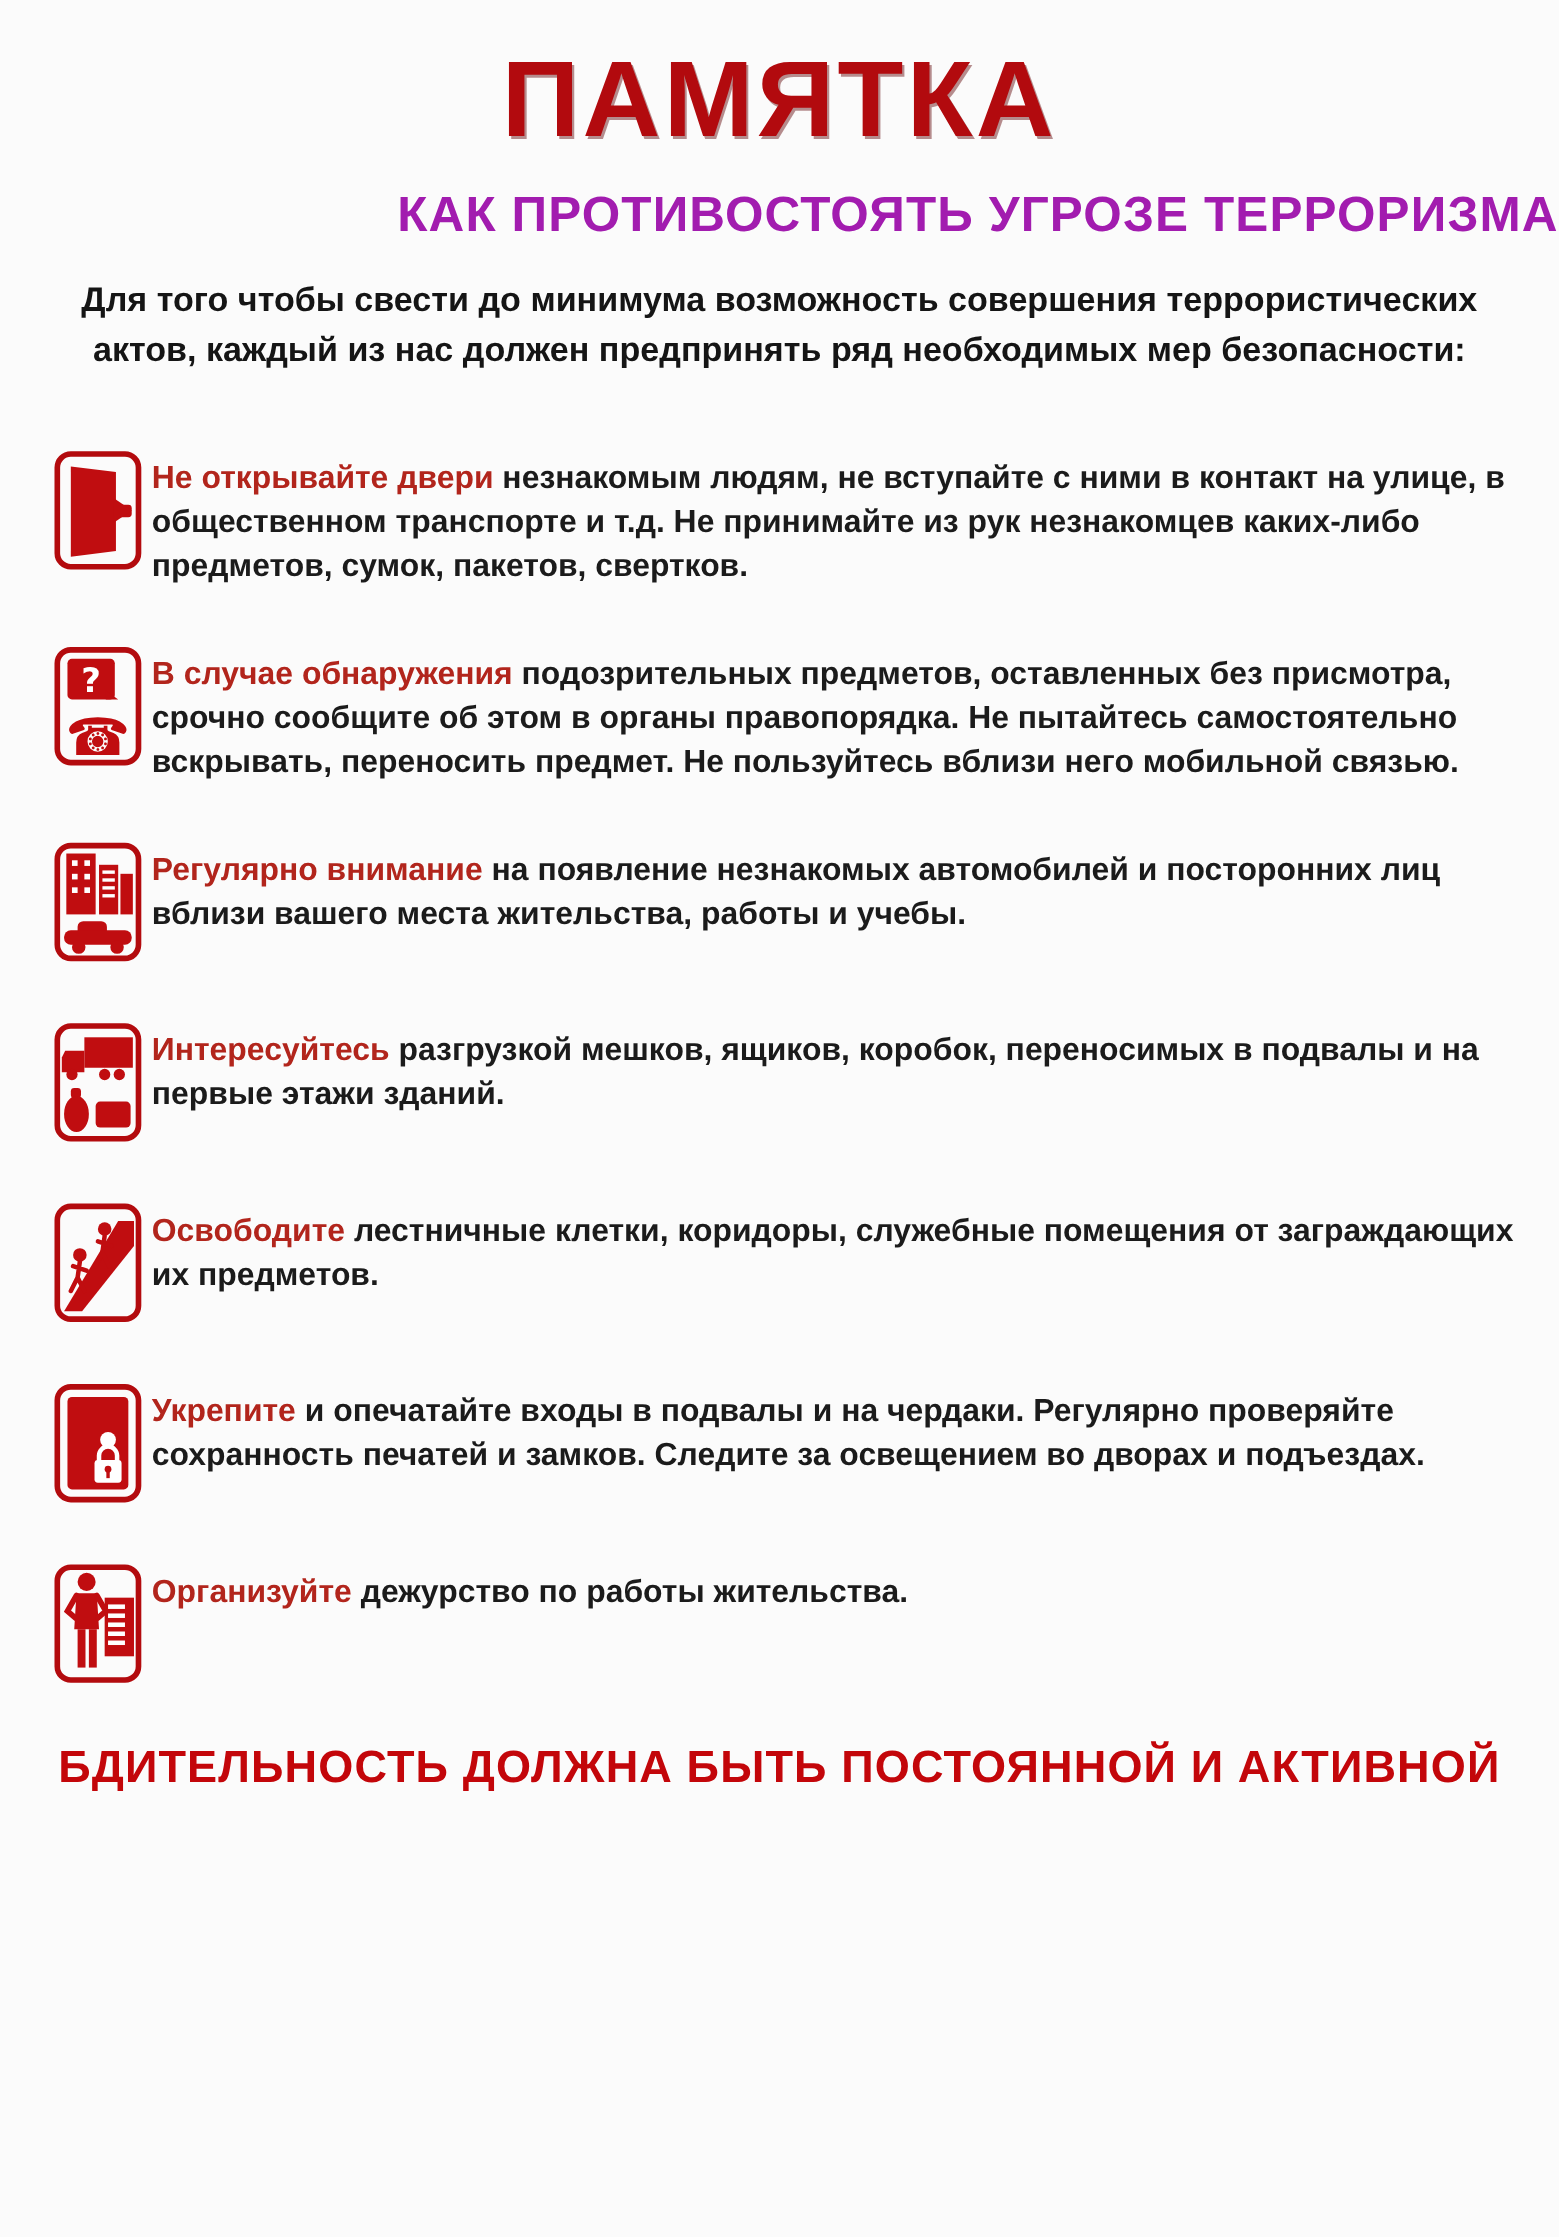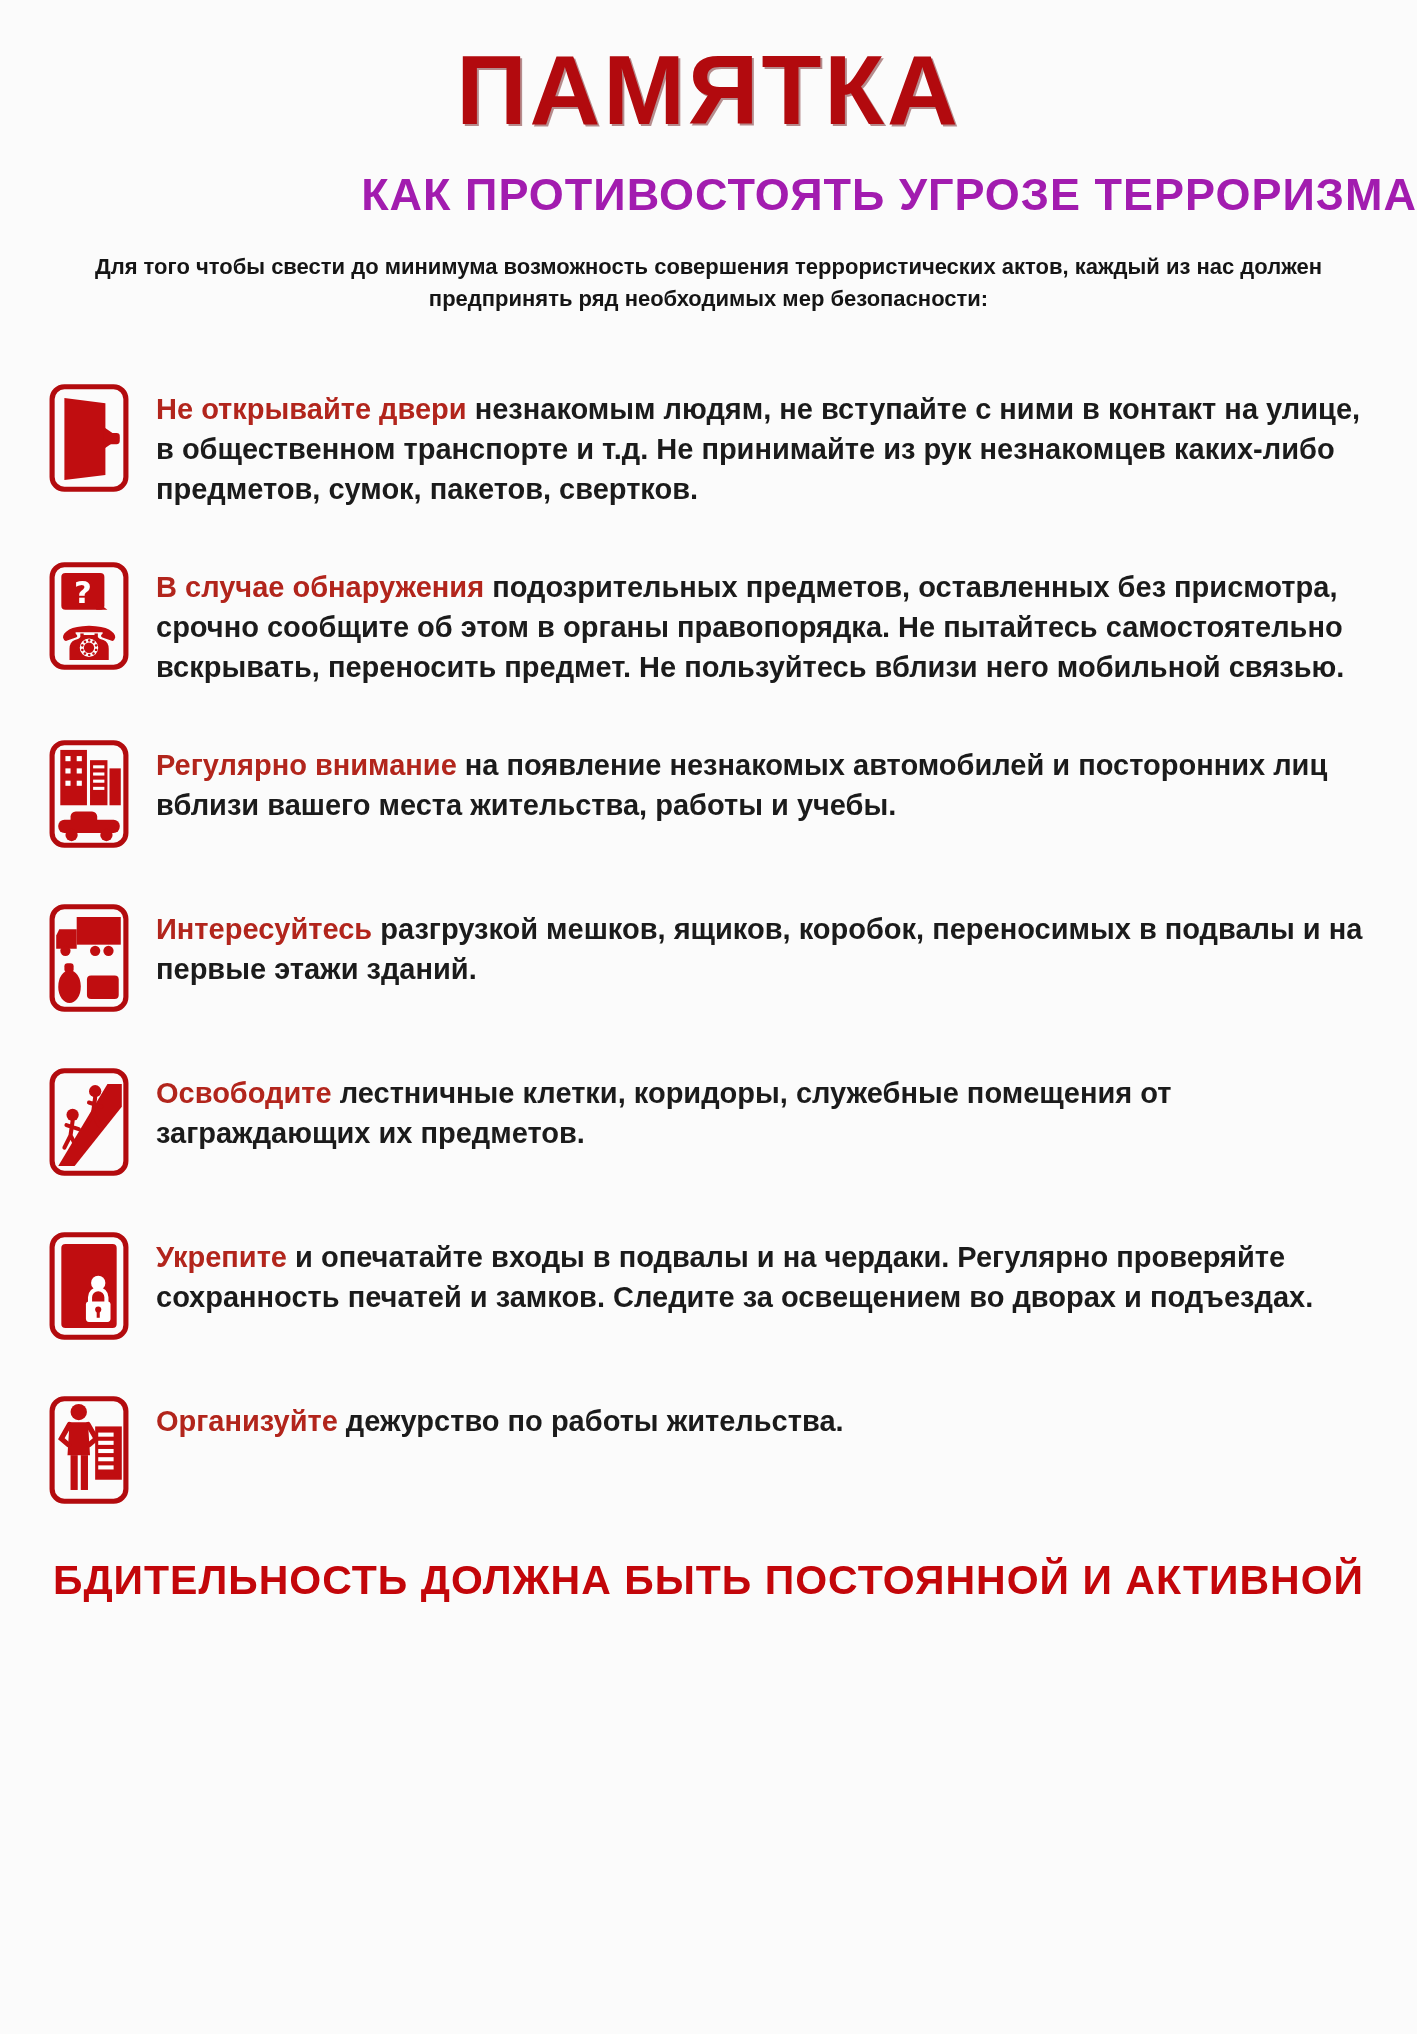--- a/index.html
+++ b/index.html
@@ -22,32 +22,32 @@
   .subtitle{
     text-align:right;
     font-size:45px;
     font-weight:bold;
     color:#a21caf;
     margin:22px 0 30px;
     letter-spacing:1px;
   }
   .intro{
     text-align:center;
-    font-size:22px;
+    font-size:31px;
     font-weight:bold;
     color:#151515;
     width:1270px;
     margin:0 auto;
     line-height:1.45;
   }
   .items{margin:66px 36px 0 48px;}
   .item{
     display:flex;
     align-items:flex-start;
-    gap:26px;
+    gap:8px;
     margin-bottom:50px;
   }
   .icon-box{flex:0 0 82px;height:114px;}
   .icon-box svg{display:block;width:82px;height:114px;}
   .item-text{
     font-size:29px;
     font-weight:bold;
     color:#1b1b1b;
     line-height:1.38;
     padding-top:8px;

